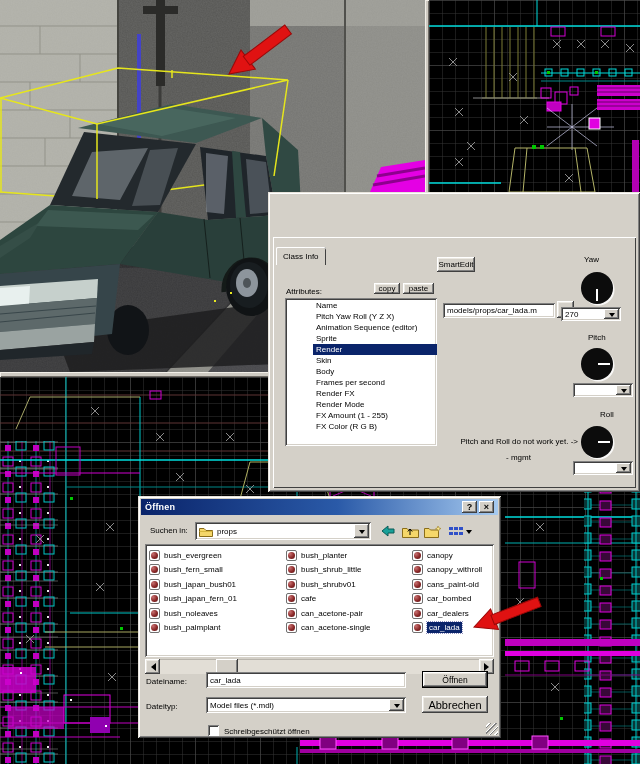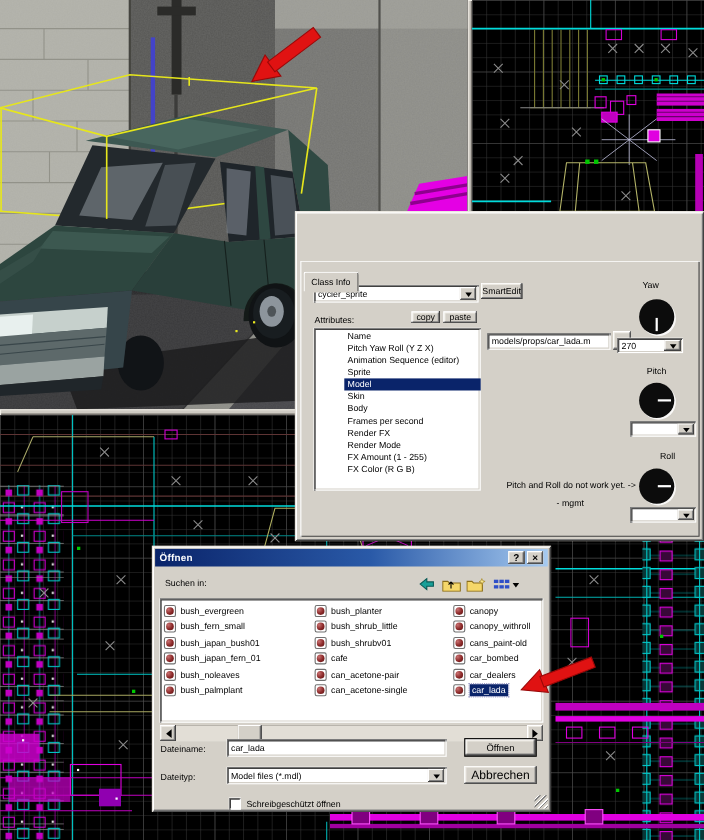--- a/index.html
+++ b/index.html
@@ -362,40 +362,36 @@
       <span>Class Info</span>
     </div>
     <div class="tab" style="left:66px;top:29px;height:16px">
       <span>Flags</span>
     </div>
     <div class="tab" style="left:108px;top:29px;height:16px">
       <span>VisGroup</span>
     </div>
     <div class="tabpanel">
       <div class="lbl" style="left:13px;top:13px">Class:</div>
-      <div class="sunk field" style="position:absolute;left:12px;top:22px;width:150px;height:16px">
-        <span>cycler_sprite</span>
-        <span class="ddbtn"></span>
-      </div>
       <div class="btn" style="position:absolute;left:164px;top:20px;width:38px;height:15px">
         <span>SmartEdit</span>
       </div>
       <div class="btn" style="position:absolute;left:101px;top:46px;width:26px;height:11px">
         <span>copy</span>
       </div>
       <div class="btn" style="position:absolute;left:130px;top:46px;width:31px;height:11px">
         <span>paste</span>
       </div>
       <div class="lbl" style="left:13px;top:50px">Attributes:</div>
       <div class="sunk listbox" style="position:absolute;left:12px;top:61px;width:152px;height:148px">
         <div class="li">Name</div>
         <div class="li">Pitch Yaw Roll (Y Z X)</div>
         <div class="li">Animation Sequence (editor)</div>
         <div class="li">Sprite</div>
-        <div class="li sel">Model</div>
+        <div class="li sel">Render</div>
         <div class="li">Skin</div>
         <div class="li">Body</div>
         <div class="li">Frames per second</div>
         <div class="li">Render FX</div>
         <div class="li">Render Mode</div>
         <div class="li">FX Amount (1 - 255)</div>
         <div class="li">FX Color (R G B)</div>
       </div>
       <div class="sunk field" style="position:absolute;left:170px;top:66px;width:112px;height:15px">
         <span>models/props/car_lada.m</span>
@@ -433,20 +429,28 @@
   </div>
 
   <div class="win" style="left:138px;top:496px;width:363px;height:242px;z-index:20">
     <div class="tb tb-active">
       <span>Öffnen</span>
       <span class="sp"></span>
       <span class="tbtn">?</span>
       <span class="tbtn">×</span>
     </div>
     <div class="lbl" style="left:12px;top:30px">Suchen in:</div>
+    <div class="sunk field" style="position:absolute;left:57px;top:26px;width:176px;height:18px;gap:4px">
+      <svg width="14" height="11">
+        <path d="M0.5,2.5 L5,2.5 L7,4.5 L13.5,4.5 L13.5,10.5 L0.5,10.5 Z" fill="#f5d76a" stroke="#8a6d1a"></path>
+        <path d="M0.5,5.5 L13.5,5.5" stroke="#d8b840"></path>
+      </svg>
+      <span>props</span>
+      <span class="ddbtn"></span>
+    </div>
     <div class="ticon" style="left:240px;top:27px">
       <svg width="16" height="12">
         <path d="M8,1 L2,6 L8,11 L8,8 L14,8 L14,4 L8,4 Z" fill="#18a098" stroke="#0a5a56"></path>
       </svg>
     </div>
     <div class="ticon" style="left:262px;top:27px">
       <svg width="17" height="13">
         <path d="M0.5,3.5 L5,3.5 L6.5,5 L16.5,5 L16.5,12.5 L0.5,12.5 Z" fill="#f5d76a" stroke="#8a6d1a"></path>
         <path d="M8,10 L8,4 M8,4 L5.8,6.5 M8,4 L10.2,6.5" stroke="#000" fill="none"></path>
       </svg>

